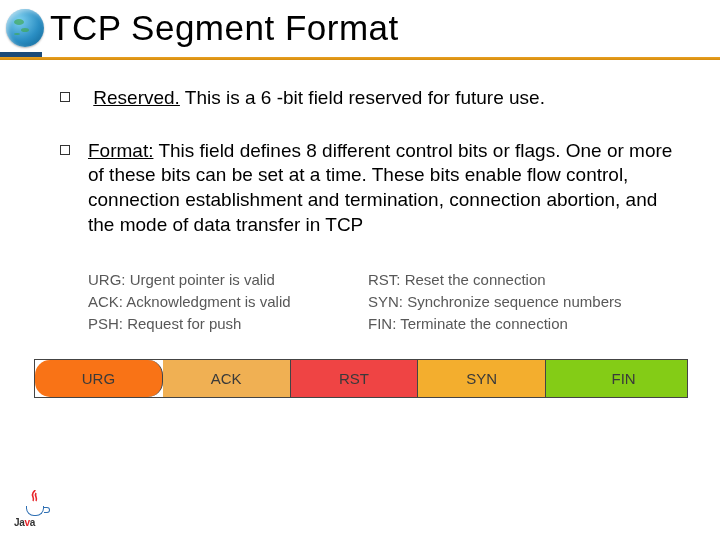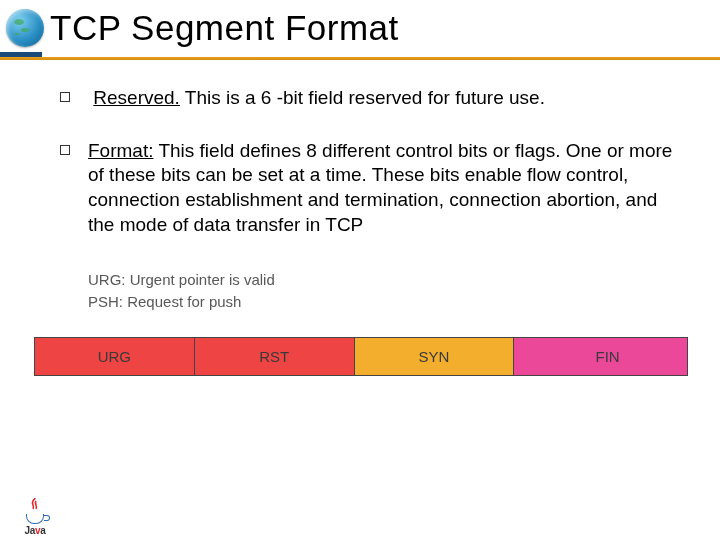--- a/index.html
+++ b/index.html
@@ -96,32 +96,32 @@
   }
   .flag-cell {
     flex: 1;
     text-align: center;
     padding: 10px 0;
     font-size: 15px;
     color: #3a3a3a;
     border-right: 1px solid #444;
   }
   .flag-cell:last-child { border-right: none; }
-  .cell-urg { background: #ef4444; }
+  .cell-urg { background: #f97316; border-radius: 15px; }
   .cell-ack { background: #f0b053; }
   .cell-psh { background: #f5d94b; }
   .cell-rst { background: #ef4444; }
   .cell-syn { background: #f3ae2e; }
-  .cell-fin { background: #ec4899; padding-left: 14px; }
+  .cell-fin { background: #84cc16; padding-left: 14px; }
   .java-logo {
     position: absolute;
     left: 14px;
-    bottom: 4px;
+    bottom: 12px;
     width: 42px;
-    text-align: center;
+    text-align: left;
   }
   .java-cup {
     width: 22px;
     height: 20px;
     margin: 0 auto 1px auto;
     position: relative;
   }
   .steam {
     position: absolute;
     top: -6px; left: 6px;
@@ -179,26 +179,33 @@
     <div class="bullet-text">
       <span class="term">Format:</span><span> This field defines 8 different control bits or flags. One or more of these bits can be set at a time. These bits enable flow control, connection establishment and termination, connection abortion, and the mode of data transfer in TCP</span>
     </div>
   </div>
 
 </div>
 
 <div class="flags-defs">
   <div class="flags-col-left">
     <div class="flag-line"><span class="flag-abbr">URG:</span><span> Urgent pointer is valid</span></div>
+    <div class="flag-line"><span class="flag-abbr">ACK:</span><span> Acknowledgment is valid</span></div>
     <div class="flag-line"><span class="flag-abbr">PSH:</span><span> Request for push</span></div>
+  </div>
+  <div class="flags-col-right">
+    <div class="flag-line"><span class="flag-abbr">RST:</span><span> Reset the connection</span></div>
+    <div class="flag-line"><span class="flag-abbr">SYN:</span><span> Synchronize sequence numbers</span></div>
+    <div class="flag-line"><span class="flag-abbr">FIN:</span><span> Terminate the connection</span></div>
   </div>
 </div>
 
 <div class="flags-bar">
   <div class="flag-cell cell-urg">URG</div>
+  <div class="flag-cell cell-ack">ACK</div>
   <div class="flag-cell cell-rst">RST</div>
   <div class="flag-cell cell-syn">SYN</div>
   <div class="flag-cell cell-fin">FIN</div>
 </div>
 
 <div class="java-logo">
   <div class="java-cup">
     <svg class="steam" viewBox="0 0 10 12">
       <path d="M3 11 C5 8 1 6 3 3 C4 1 5 1 5 0"></path>
       <path d="M6 11 C8 8 4 6 6 3"></path>

